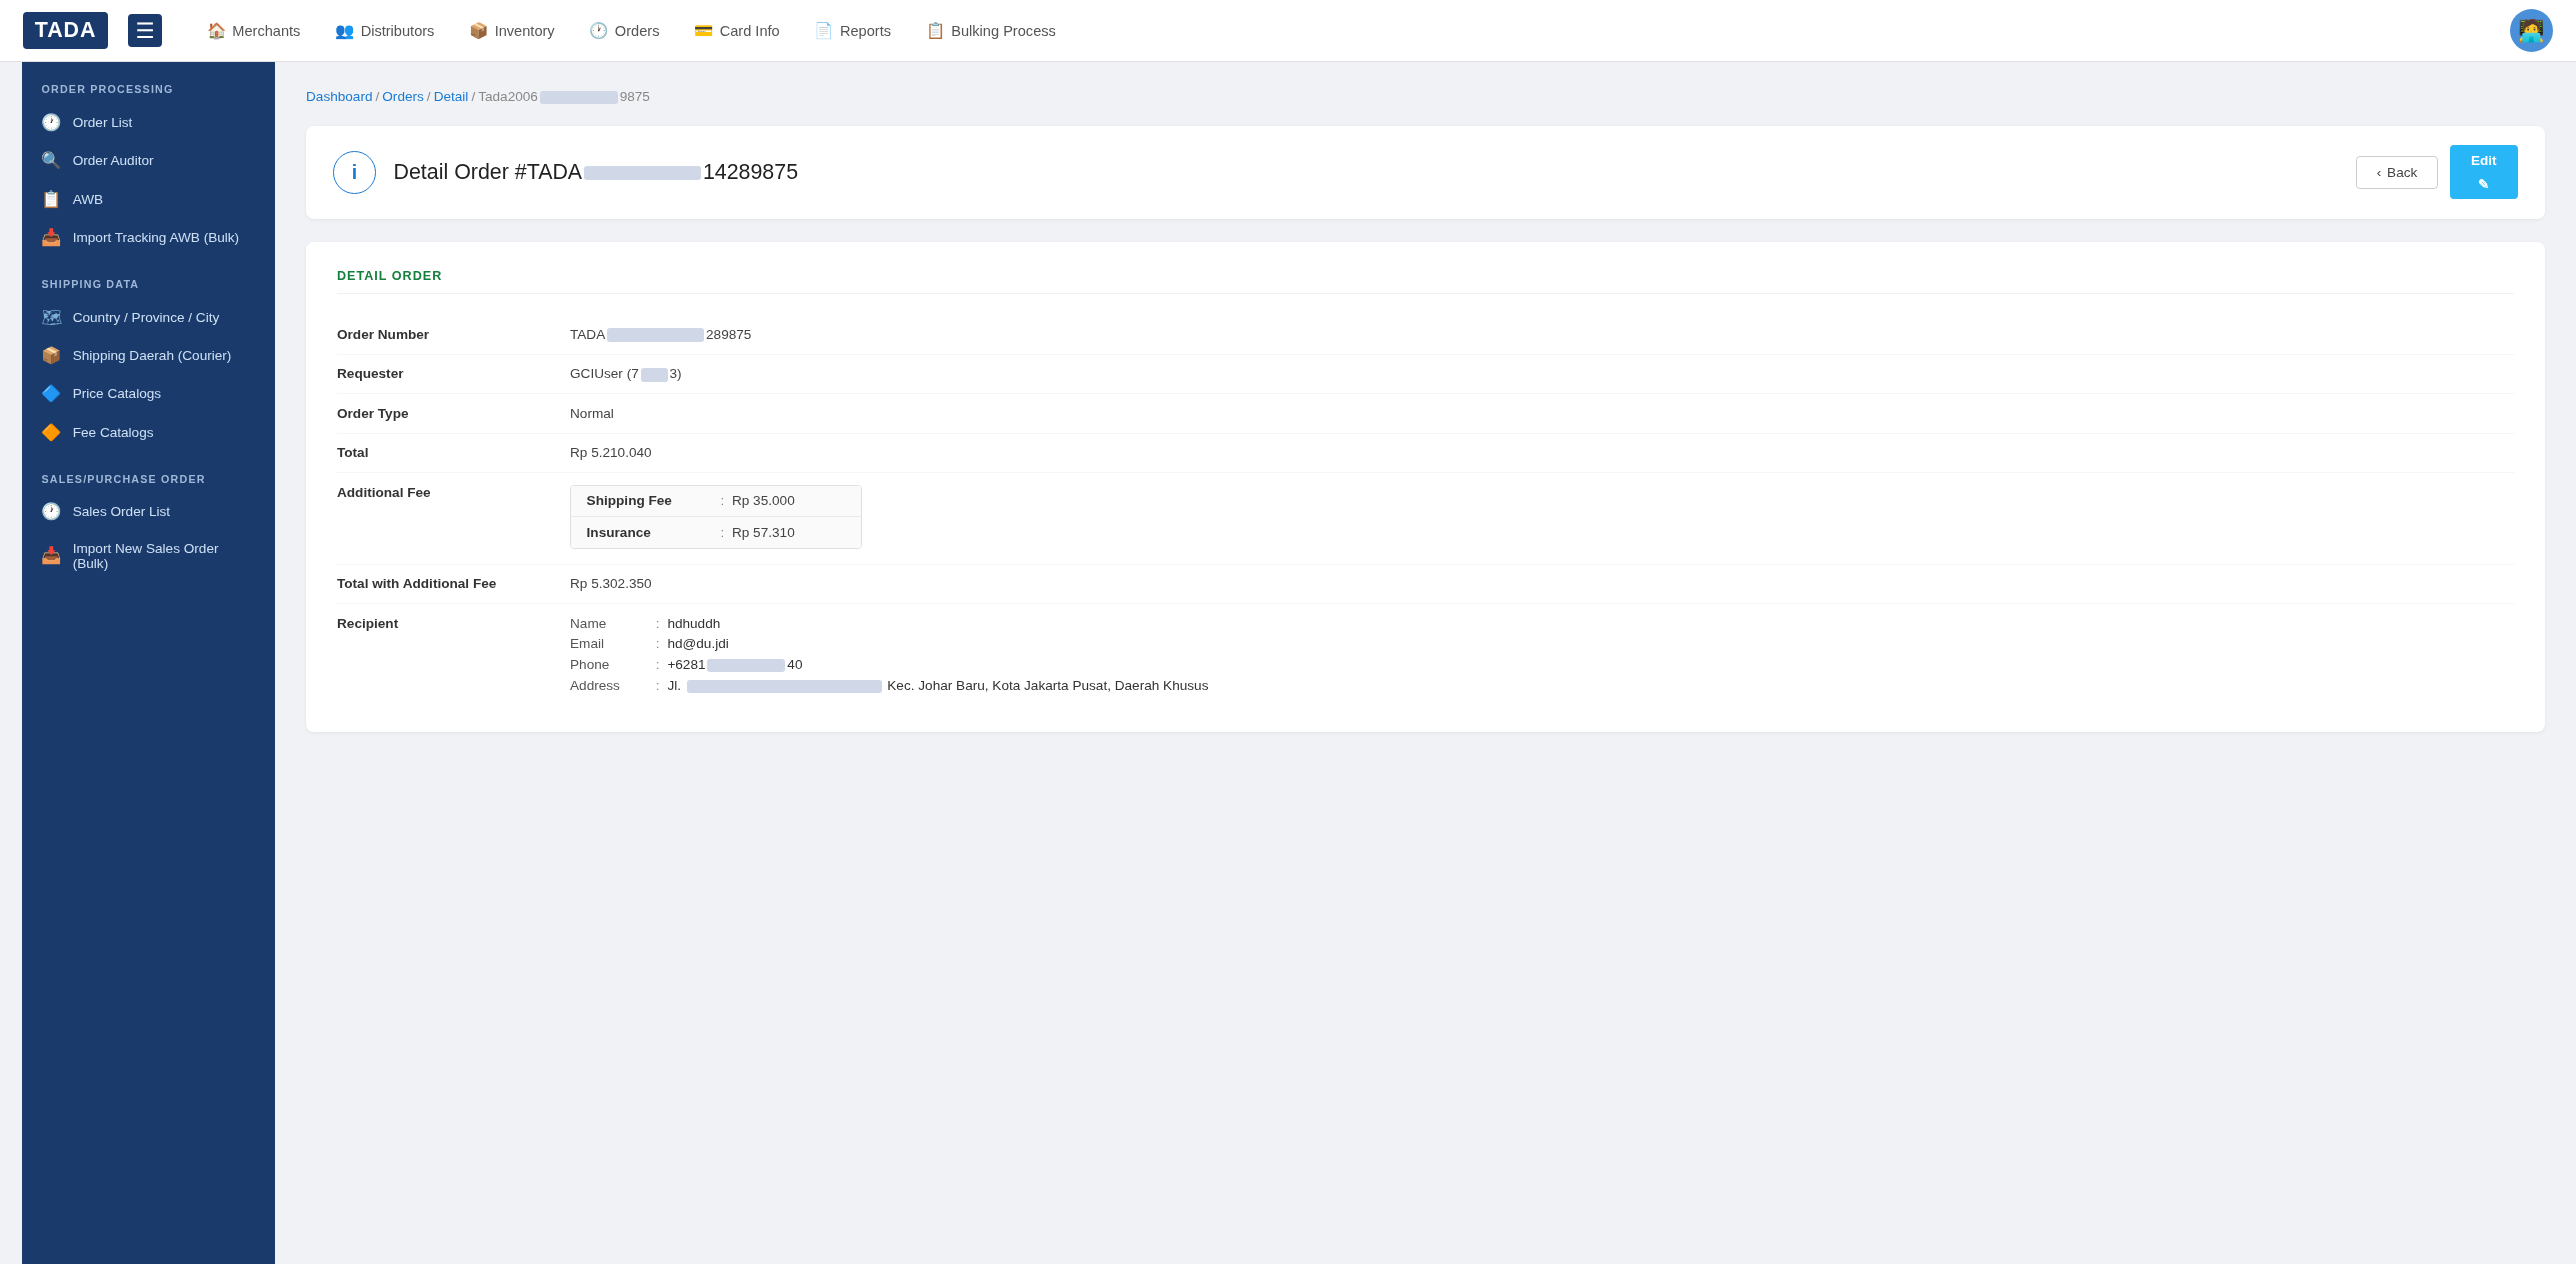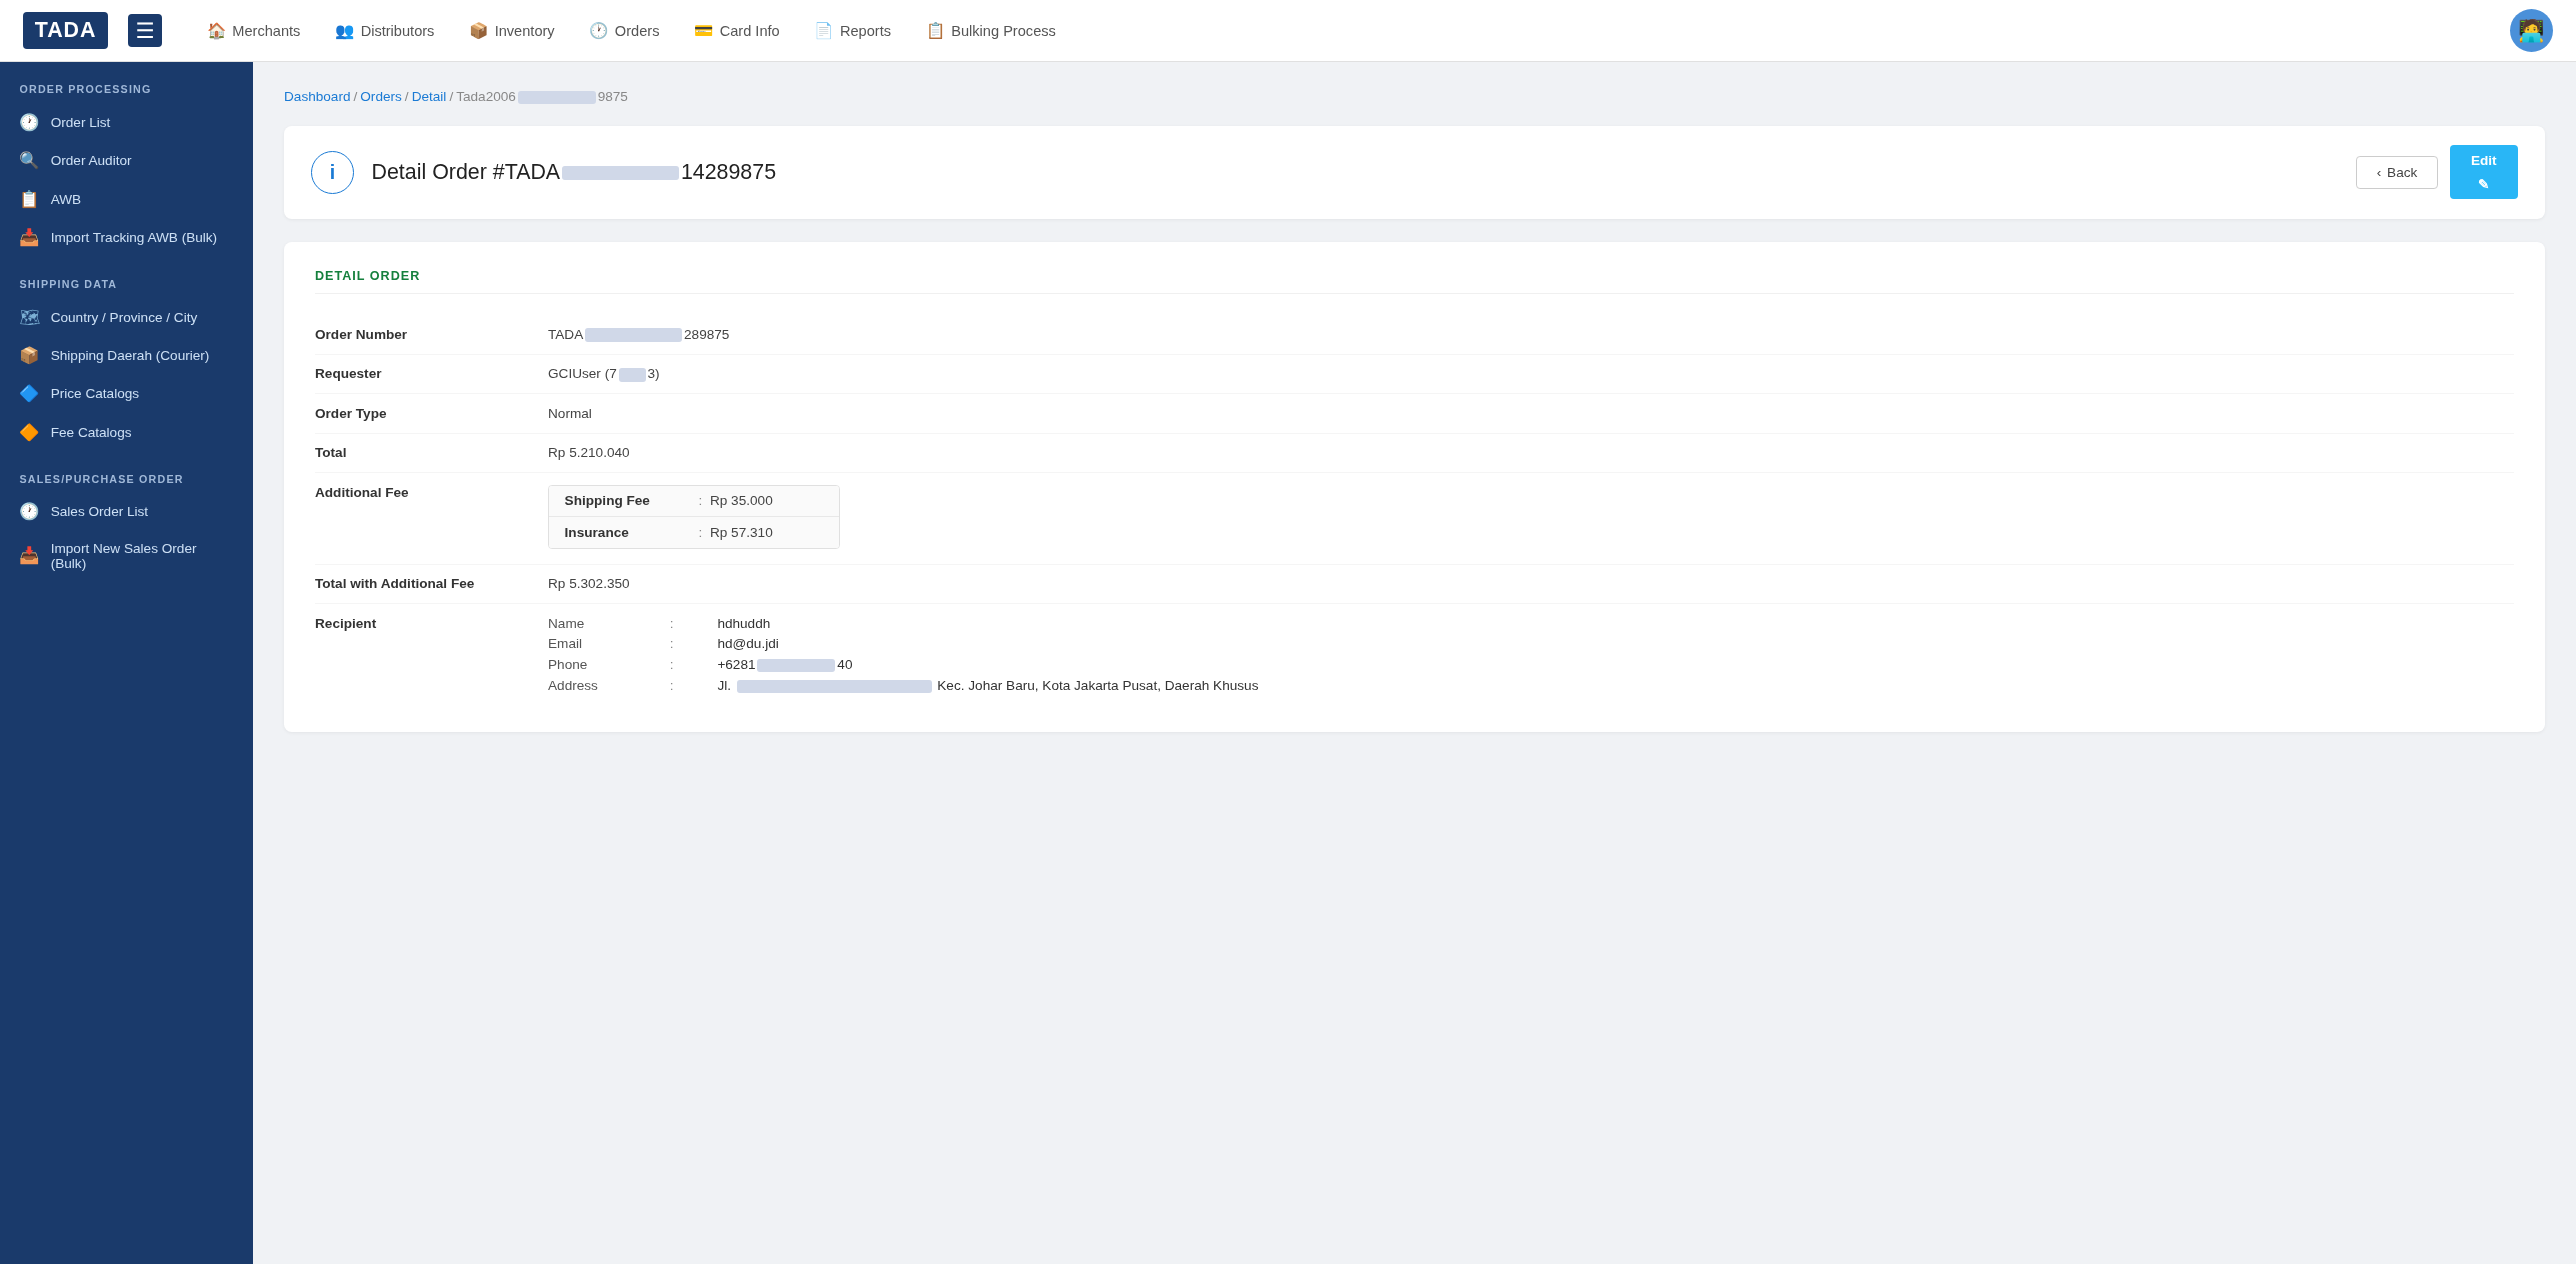--- a/index.html
+++ b/index.html
@@ -73,20 +73,21 @@
       font-size: 21.4px;
       cursor: pointer;
       overflow: hidden;
     }
 
     
     .layout {
       display: flex;
       flex: 1;
       overflow: hidden;
+      padding-left: 22px;
     }
 
     
     .sidebar {
       width: 253px;
       background: #1a3a6b;
       color: #fff;
       flex-shrink: 0;
       overflow-y: auto;
       padding-bottom: 23px;
@@ -259,21 +260,20 @@
 
     .recipient-grid {
       display: flex;
       flex-direction: column;
       gap: 5.8px;
     }
     .recipient-row {
       display: flex;
       align-items: flex-start;
       font-size: 13.6px;
-      gap: 36px;
     }
     .recipient-key { width: 78px; color: #555; }
     .recipient-sep { margin: 0 7.8px; color: #888; }
     .recipient-val { color: #333; }
   </style>
 </head>
 <body>
 
 <div class="topnav">
   <div class="topnav-left">

